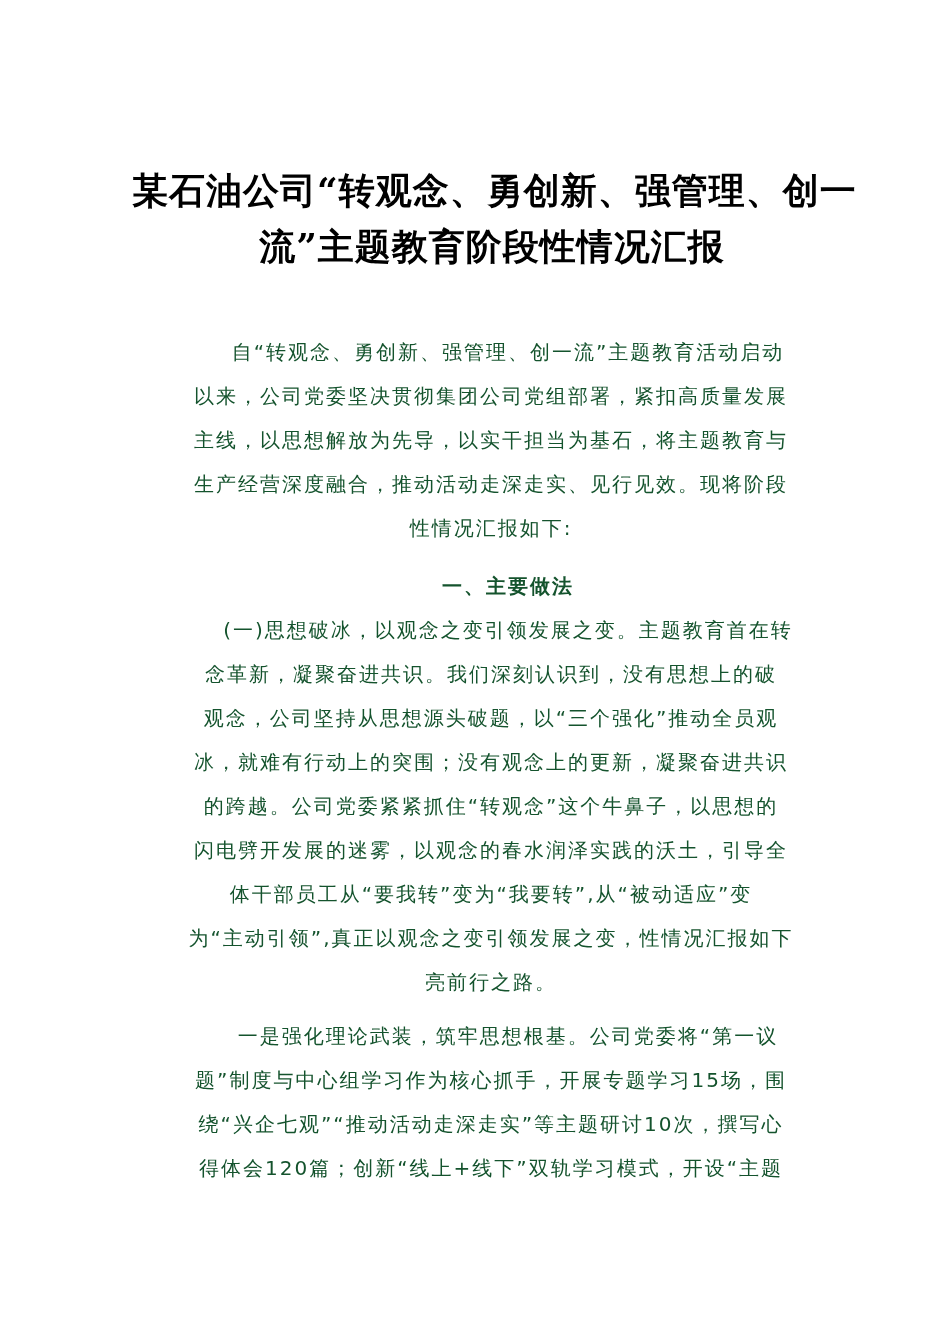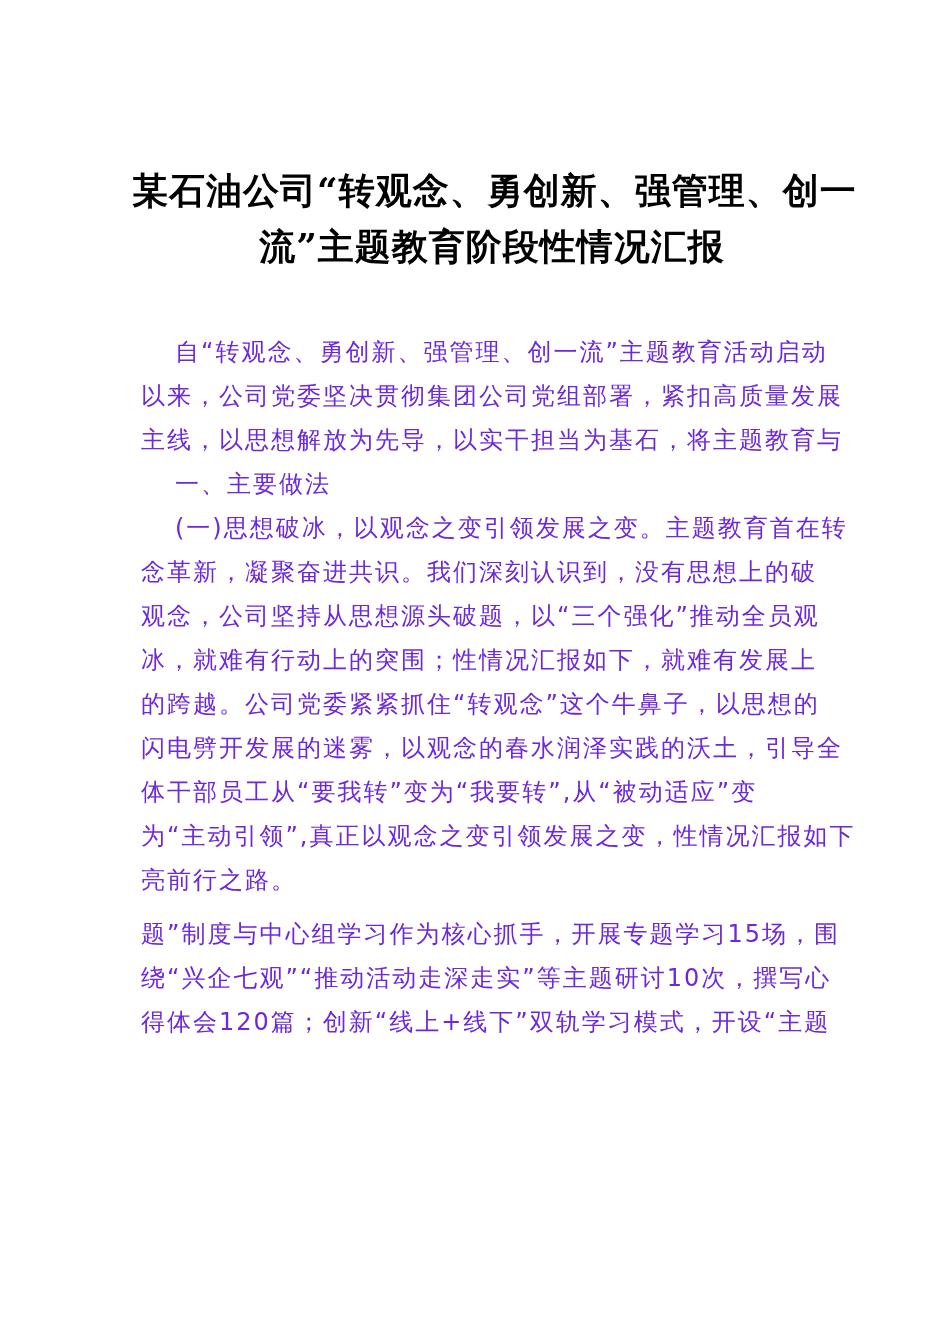--- a/index.html
+++ b/index.html
@@ -8,58 +8,61 @@
     .title {
       position: absolute; left: 120px; width: 720px; text-align: center;
       font-family: "DejaVu Serif", "Liberation Serif", serif;
       font-weight: bold; font-size: 36px; color: #000; letter-spacing: 1px;
       line-height: 56px; top: 162px;
     }
     .title .tl { display: block; white-space: nowrap; }
     .body {
       position: absolute; left: 129px; width: 700px; top: 330px;
       font-family: "DejaVu Sans", "Liberation Sans", sans-serif;
-      font-size: 24px; color: #6d28d9; letter-spacing: 2px;
+      font-size: 20px; color: #14532d; letter-spacing: 2px; text-align: center;
     }
     .ln { display: block; white-space: nowrap; height: 44px; line-height: 44px; }
     .ind { padding-left: 34px; }
-    .heading { font-weight: normal; padding-left: 34px; }
+    .heading { font-weight: bold; padding-left: 34px; margin-top: 14px; }
     .gap { height: 10px; display: block; }
   </style>
 </head>
 <body>
 
 <div class="page">
   <div class="title">
     <span class="tl">某石油公司“转观念、勇创新、强管理、创一</span>
     <span class="tl">流”主题教育阶段性情况汇报</span>
   </div>
 
   <div class="body">
     <div>
       <span class="ln ind">自“转观念、勇创新、强管理、创一流”主题教育活动启动</span>
       <span class="ln">以来，公司党委坚决贯彻集团公司党组部署，紧扣高质量发展</span>
       <span class="ln">主线，以思想解放为先导，以实干担当为基石，将主题教育与</span>
+      <span class="ln">生产经营深度融合，推动活动走深走实、见行见效。现将阶段</span>
+      <span class="ln">性情况汇报如下:</span>
     </div>
 
     <span class="ln heading">一、主要做法</span>
 
     <div>
       <span class="ln ind">(一)思想破冰，以观念之变引领发展之变。主题教育首在转</span>
       <span class="ln">念革新，凝聚奋进共识。我们深刻认识到，没有思想上的破</span>
       <span class="ln">观念，公司坚持从思想源头破题，以“三个强化”推动全员观</span>
-      <span class="ln">冰，就难有行动上的突围；性情况汇报如下，就难有发展上</span>
+      <span class="ln">冰，就难有行动上的突围；没有观念上的更新，凝聚奋进共识</span>
       <span class="ln">的跨越。公司党委紧紧抓住“转观念”这个牛鼻子，以思想的</span>
       <span class="ln">闪电劈开发展的迷雾，以观念的春水润泽实践的沃土，引导全</span>
       <span class="ln">体干部员工从“要我转”变为“我要转”,从“被动适应”变</span>
       <span class="ln">为“主动引领”,真正以观念之变引领发展之变，性情况汇报如下</span>
       <span class="ln">亮前行之路。</span>
     </div>
 
     <span class="gap"></span>
 
     <div>
+      <span class="ln ind">一是强化理论武装，筑牢思想根基。公司党委将“第一议</span>
       <span class="ln">题”制度与中心组学习作为核心抓手，开展专题学习15场，围</span>
       <span class="ln">绕“兴企七观”“推动活动走深走实”等主题研讨10次，撰写心</span>
       <span class="ln">得体会120篇；创新“线上+线下”双轨学习模式，开设“主题</span>
     </div>
   </div>
 </div>
 
 </body></html>

